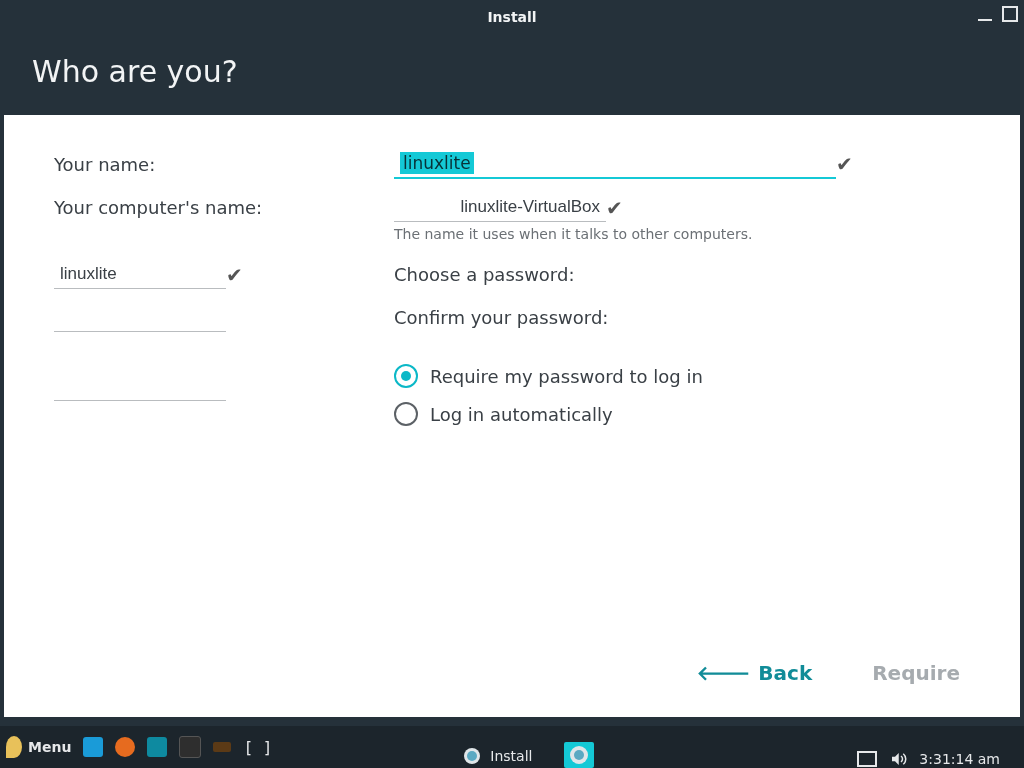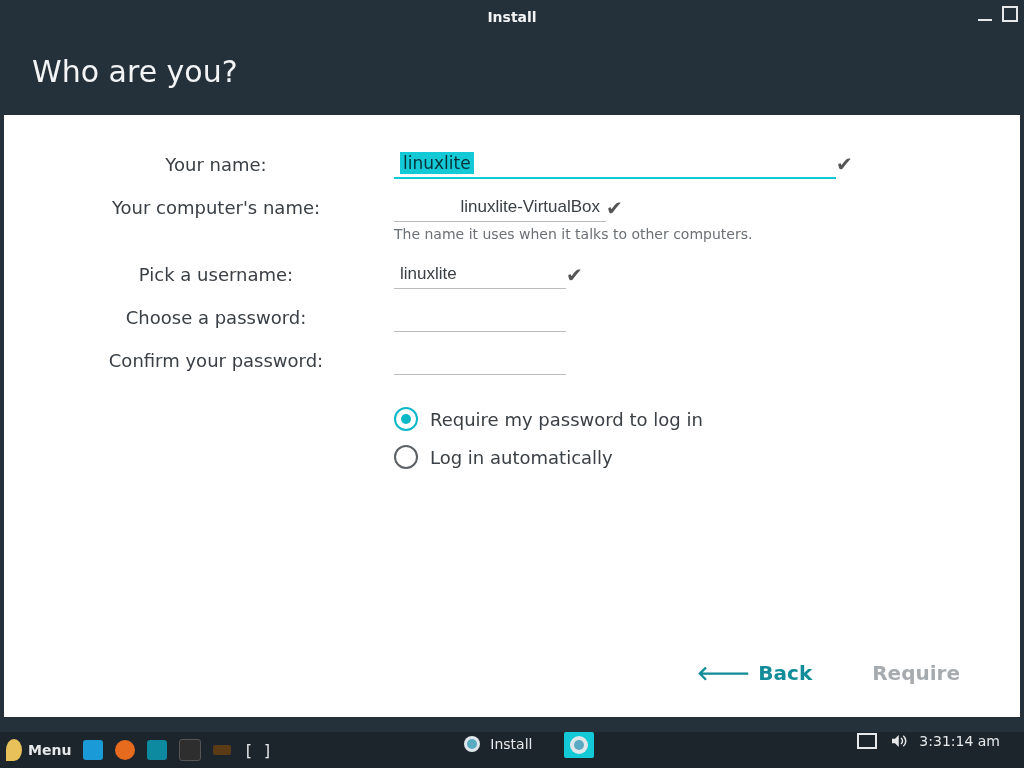--- a/index.html
+++ b/index.html
@@ -42,21 +42,21 @@
   .panel{
     background:var(--panel-bg);
     margin:0 4px 4px 4px;
     height:calc(100% - 130px);
     padding:34px 50px 0 50px;
     box-sizing:border-box;
     position:relative;
   }
   .form{display:grid;grid-template-columns:340px 1fr;row-gap:14px;}
   .lbl{
-    text-align:center;padding-right:16px;color:var(--text-dark);
+    text-align:left;padding-right:16px;color:var(--text-dark);
     font-size:18px;align-self:center;
   }
   .field-row{display:flex;align-items:center;gap:0;}
   .text-input{
     font-size:17px;padding:4px 6px;border:none;outline:none;
     border-bottom:1px solid var(--gray-line);min-width:160px;
     color:var(--text-dark);background:transparent;
   }
   .text-input.med{width:200px;text-align:right;}
   .text-input.sm{width:150px;}
@@ -76,22 +76,22 @@
   .r-outer.on{border-color:var(--teal);}
   .r-inner{width:10px;height:10px;border-radius:50%;background:var(--teal);}
   .nav-row{
     position:absolute;right:60px;bottom:32px;display:flex;gap:60px;align-items:center;
     font-size:20px;font-weight:700;
   }
   .back{color:#118c98;display:flex;align-items:center;gap:8px;cursor:pointer;}
   .cont{color:var(--disabled);}
   
   .taskbar{
-    position:absolute;left:0;bottom:0;width:1024px;height:36px;
-    background:var(--taskbar);color:#e6e8ea;display:flex;align-items:flex-start;
+    position:absolute;left:0;bottom:0;width:1024px;height:42px;
+    background:var(--taskbar);color:#e6e8ea;display:flex;align-items:flex-end;
     font-size:14px;
   }
   .tb-item{display:flex;align-items:center;gap:6px;padding:0 6px;height:100%;}
   .tb-icon{width:20px;height:20px;display:flex;align-items:center;justify-content:center;border-radius:3px;}
   .menu-feather{width:16px;height:22px;background:#e8c15a;border-radius:50% 50% 50% 0;}
   .i-blue{background:#1a9bd8;}
   .i-orange{background:#e66b1f;border-radius:50%;}
   .i-teal{background:#0e8aa0;}
   .i-term{background:#2e2e2e;border:1px solid #555;}
   .i-shoe{width:18px;height:10px;background:#5b3a16;border-radius:2px;}
@@ -130,21 +130,20 @@
         <span class="check">✔</span>
       </div>
 
       <div class="lbl">Your computer's name:</div>
       <div class="field-row">
         <input class="text-input med" value="linuxlite-VirtualBox" style="">
         <span class="check">✔</span>
       </div>
       <div class="hint">The name it uses when it talks to other computers.</div>
 
-      <div class="lbl">Pick a username:</div>
       <div class="field-row">
         <input class="text-input sm" value="linuxlite" style="">
         <span class="check">✔</span>
       </div>
 
       <div class="lbl">Choose a password:</div>
       <div class="field-row">
         <input type="password" class="text-input pw" value="" style="">
       </div>
 

